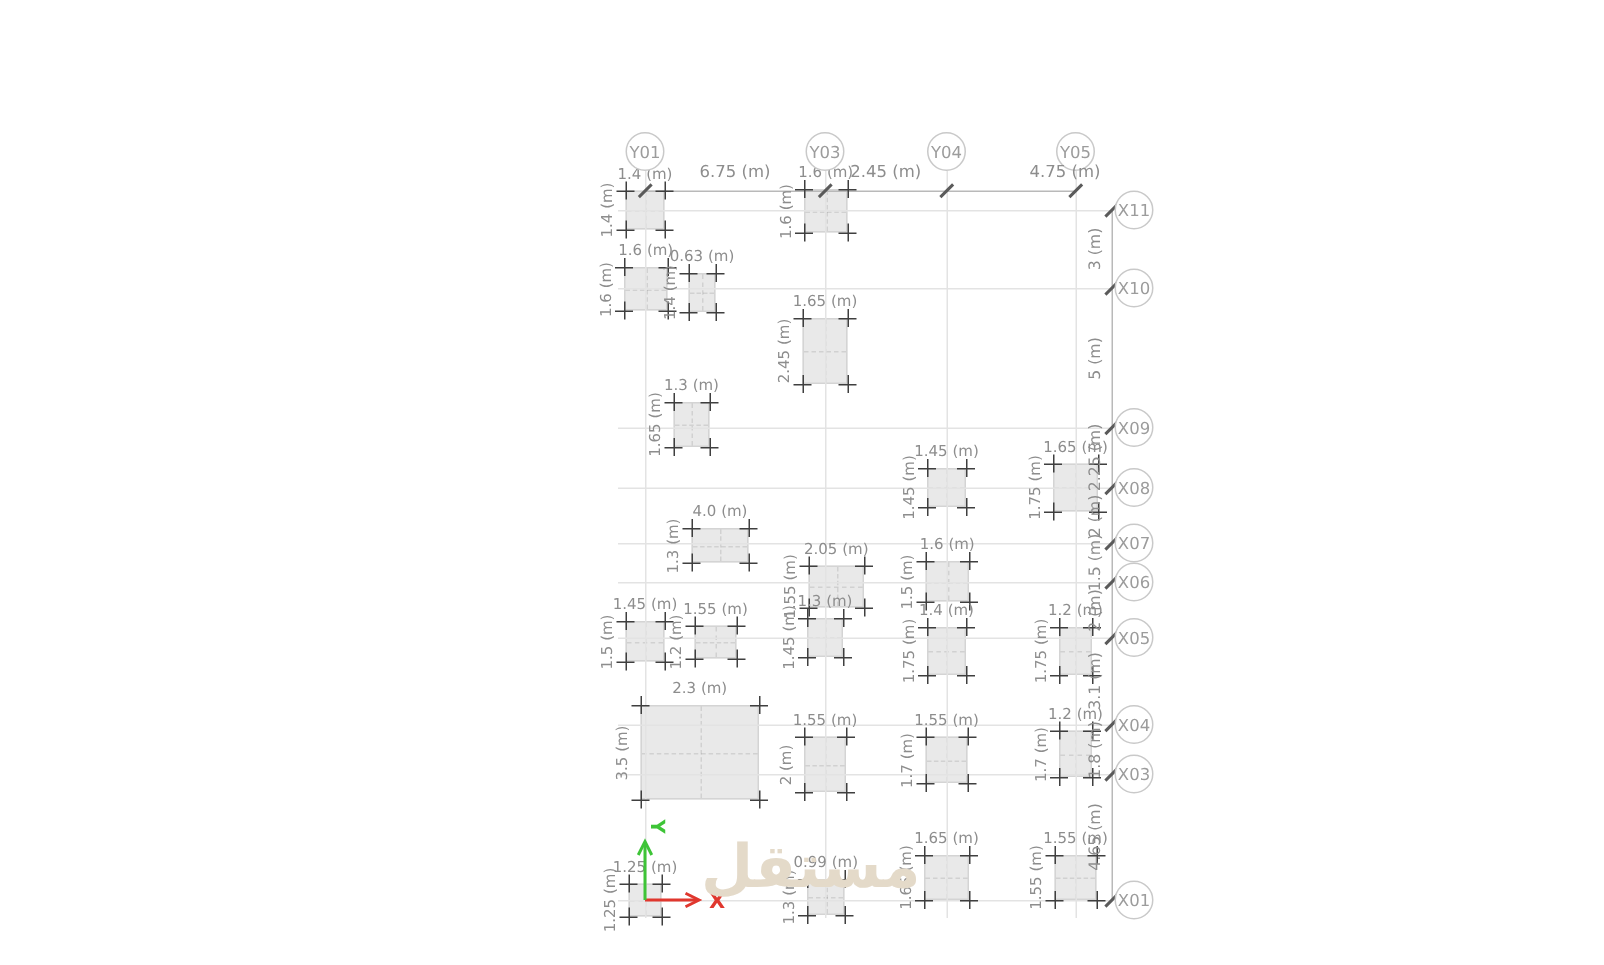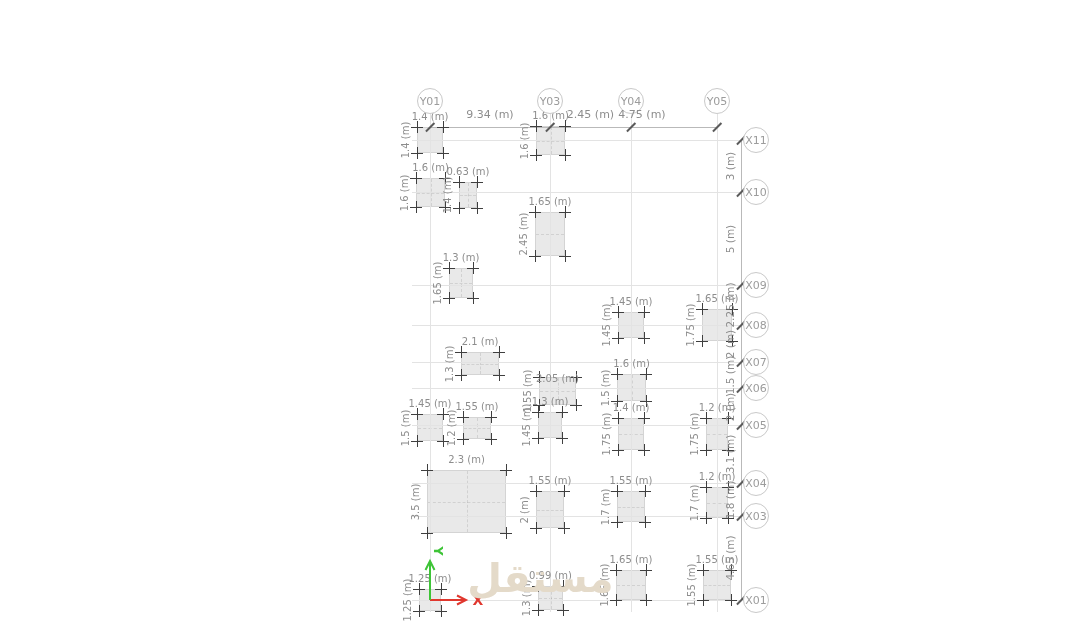--- a/index.html
+++ b/index.html
@@ -116,28 +116,28 @@
     <div class="cross" style="left: 726px; top: 303px;"></div>
     <div class="cross" style="left: 696px; top: 335px;"></div>
     <div class="cross" style="left: 726px; top: 335px;"></div>
     <div class="dim" style="left: 717px; top: 299px; color: rgb(141, 141, 141);">1.65 (m)</div>
     <div class="dim rot" style="left: 691px; top: 325px; color: rgb(141, 141, 141);">1.75 (m)</div>
     <div class="footing" style="left: 461px; top: 352px; width: 38px; height: 23px; background: rgb(233, 233, 233); border-color: rgb(212, 212, 212);"></div>
     <div class="cross" style="left: 455px; top: 346px;"></div>
     <div class="cross" style="left: 493px; top: 346px;"></div>
     <div class="cross" style="left: 455px; top: 369px;"></div>
     <div class="cross" style="left: 493px; top: 369px;"></div>
-    <div class="dim" style="left: 480px; top: 342px; color: rgb(141, 141, 141);">2.1 (m)</div>
+    <div class="dim" style="left: 480px; top: 342px; color: rgb(141, 141, 141);">4.0 (m)</div>
     <div class="dim rot" style="left: 450px; top: 363.5px; color: rgb(141, 141, 141);">1.3 (m)</div>
     <div class="footing" style="left: 539px; top: 377px; width: 37px; height: 28px; background: rgb(233, 233, 233); border-color: rgb(212, 212, 212);"></div>
     <div class="cross" style="left: 533px; top: 371px;"></div>
     <div class="cross" style="left: 570px; top: 371px;"></div>
     <div class="cross" style="left: 533px; top: 399px;"></div>
     <div class="cross" style="left: 570px; top: 399px;"></div>
-    <div class="dim" style="left: 557.5px; top: 379px; color: rgb(141, 141, 141);">2.05 (m)</div>
+    <div class="dim" style="left: 557.5px; top: 367px; color: rgb(141, 141, 141);">2.05 (m)</div>
     <div class="dim rot" style="left: 528px; top: 391px; color: rgb(141, 141, 141);">1.55 (m)</div>
     <div class="footing" style="left: 617px; top: 374px; width: 29px; height: 27px; background: rgb(233, 233, 233); border-color: rgb(212, 212, 212);"></div>
     <div class="cross" style="left: 611px; top: 368px;"></div>
     <div class="cross" style="left: 640px; top: 368px;"></div>
     <div class="cross" style="left: 611px; top: 395px;"></div>
     <div class="cross" style="left: 640px; top: 395px;"></div>
     <div class="dim" style="left: 631.5px; top: 364px; color: rgb(141, 141, 141);">1.6 (m)</div>
     <div class="dim rot" style="left: 606px; top: 387.5px; color: rgb(141, 141, 141);">1.5 (m)</div>
     <div class="footing" style="left: 417px; top: 414px; width: 26px; height: 27px; background: rgb(233, 233, 233); border-color: rgb(212, 212, 212);"></div>
     <div class="cross" style="left: 411px; top: 408px;"></div>
@@ -256,23 +256,23 @@
     <div class="bubble" style="left: 743px; top: 470px;">X04</div>
     <div class="hline" style="left: 412px; top: 516px; width: 329px; background: rgb(227, 227, 227);"></div>
     <div class="bubble" style="left: 743px; top: 503px;">X03</div>
     <div class="hline" style="left: 412px; top: 600px; width: 329px; background: rgb(227, 227, 227);"></div>
     <div class="bubble" style="left: 743px; top: 587px;">X01</div>
     <div class="chainline" style="left: 430px; top: 127px; width: 287px; height: 1px;"></div>
     <div class="tick" style="left: 430px; top: 127px;"></div>
     <div class="tick" style="left: 550px; top: 127px;"></div>
     <div class="tick" style="left: 631px; top: 127px;"></div>
     <div class="tick" style="left: 717px; top: 127px;"></div>
-    <div class="dim" style="left: 490px; top: 115px; font-size: 11px; color: rgb(141, 141, 141);">9.34 (m)</div>
+    <div class="dim" style="left: 490px; top: 115px; font-size: 11px; color: rgb(141, 141, 141);">6.75 (m)</div>
     <div class="dim" style="left: 590.5px; top: 115px; font-size: 11px; color: rgb(141, 141, 141);">2.45 (m)</div>
-    <div class="dim" style="left: 642px; top: 115px; font-size: 11px; color: rgb(141, 141, 141);">4.75 (m)</div>
+    <div class="dim" style="left: 710px; top: 115px; font-size: 11px; color: rgb(141, 141, 141);">4.75 (m)</div>
     <div class="chainline" style="left: 741px; top: 140px; width: 1px; height: 460px;"></div>
     <div class="tick" style="left: 741px; top: 140px;"></div>
     <div class="tick" style="left: 741px; top: 192px;"></div>
     <div class="tick" style="left: 741px; top: 285px;"></div>
     <div class="tick" style="left: 741px; top: 325px;"></div>
     <div class="tick" style="left: 741px; top: 362px;"></div>
     <div class="tick" style="left: 741px; top: 388px;"></div>
     <div class="tick" style="left: 741px; top: 425px;"></div>
     <div class="tick" style="left: 741px; top: 483px;"></div>
     <div class="tick" style="left: 741px; top: 516px;"></div>

